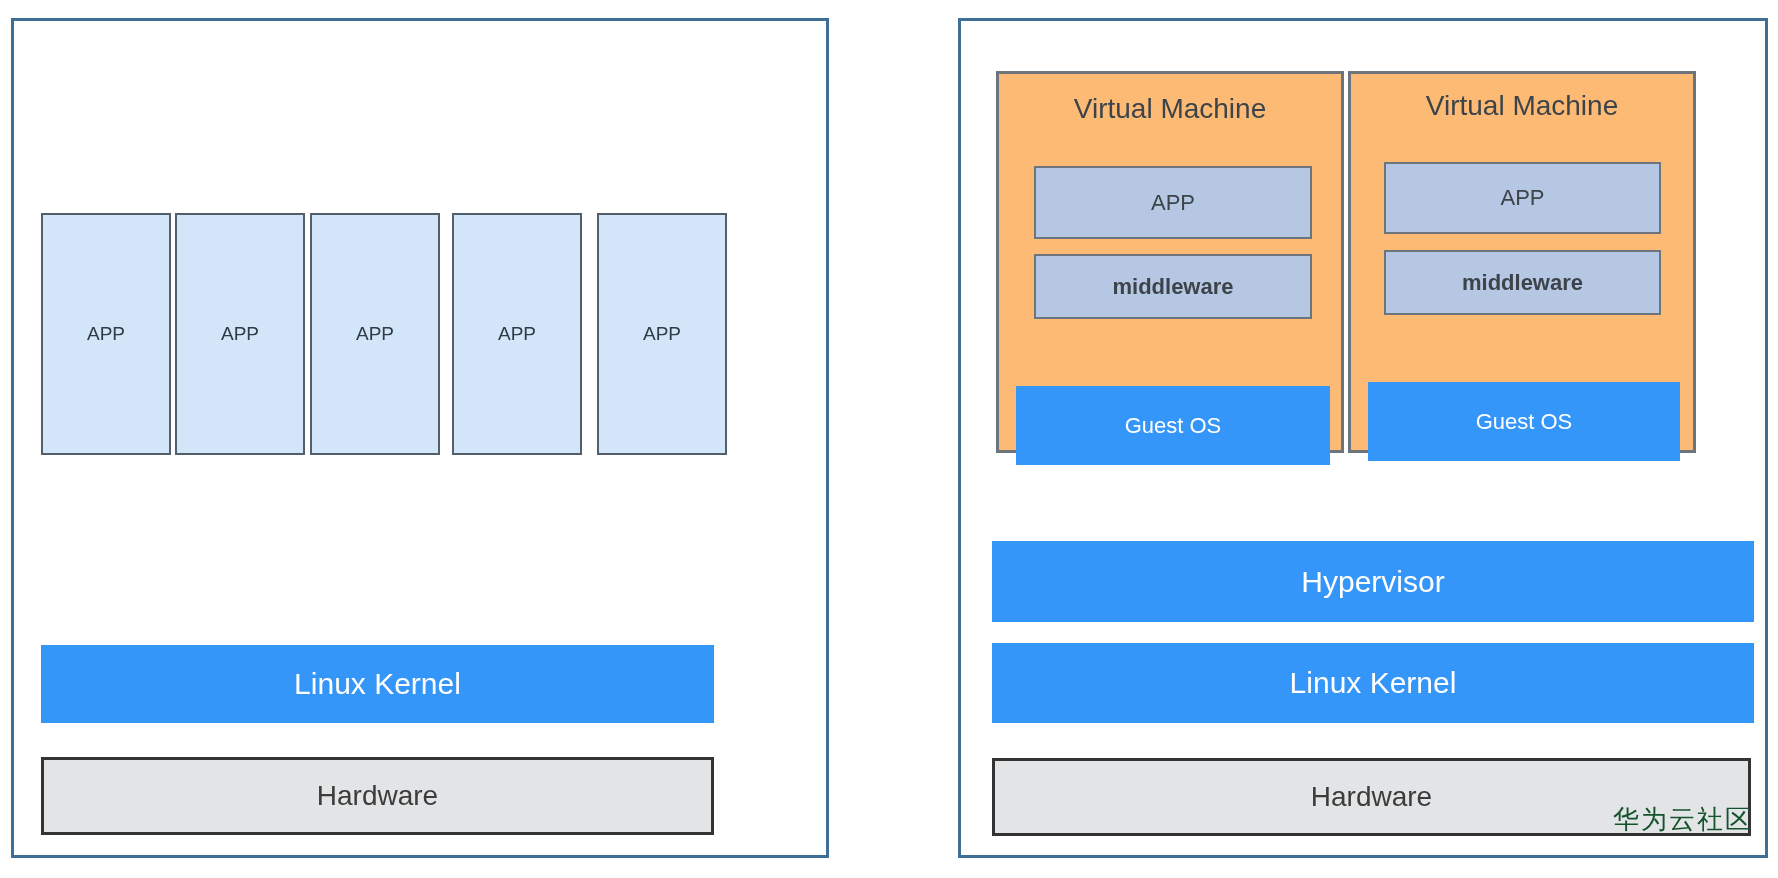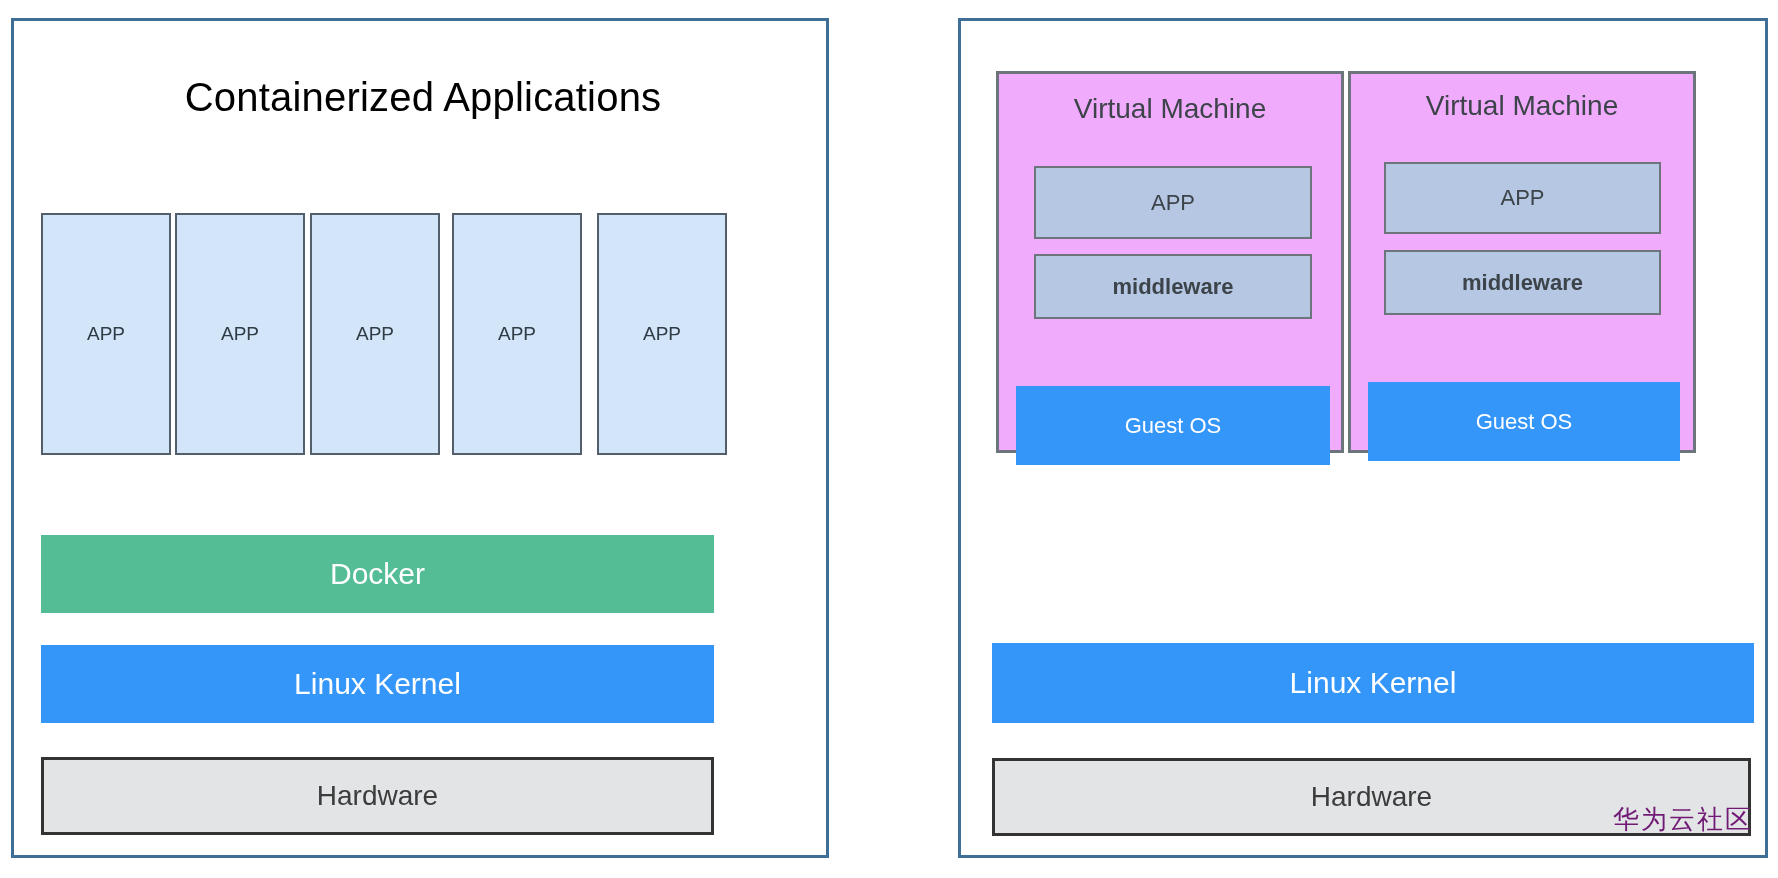--- a/index.html
+++ b/index.html
@@ -97,21 +97,21 @@
     color: #3c3c3c;
     font-size: 28px;
   }
 
   
   .vm-box {
     position: absolute;
     top: 50px;
     width: 348px;
     height: 382px;
-    background: #f0abfc;
+    background: #fdba74;
     border: 3px solid #6d757c;
     box-sizing: border-box;
   }
   #vm-box-0 { left: 35px;  }
   #vm-box-1 { left: 387px; }
 
   .vm-title {
     position: absolute;
     left: 0;
     width: 100%;
@@ -184,44 +184,40 @@
     border: 3px solid #333333;
     color: #3c3c3c;
     font-size: 28px;
   }
 
   #watermark {
     position: absolute;
     right: 12px;
     bottom: 18px;
     font-size: 26px;
-    color: #701a75;
+    color: #14532d;
     letter-spacing: 2px;
     white-space: nowrap;
     pointer-events: none;
   }
 </style>
 </head>
 <body>
 
 <div id="canvas">
 
   <div id="panel-left" class="panel">
 
-    <div id="left-title">Containerized Applications</div>
 
     <div id="app-col-0" class="app-column">APP</div>
     <div id="app-col-1" class="app-column">APP</div>
     <div id="app-col-2" class="app-column">APP</div>
     <div id="app-col-3" class="app-column">APP</div>
     <div id="app-col-4" class="app-column">APP</div>
 
-    <div id="docker-bar" class="bar">
-      <span class="bar-label">Docker</span>
-    </div>
 
     <div id="left-kernel-bar" class="bar">
       <span class="bar-label">Linux Kernel</span>
     </div>
 
     <div id="left-hardware-bar" class="bar">
       <span class="bar-label">Hardware</span>
     </div>
 
   </div>
@@ -235,20 +231,23 @@
       <div class="vm-guest">Guest OS</div>
     </div>
 
     <div id="vm-box-1" class="vm-box">
       <div class="vm-title">Virtual Machine</div>
       <div class="vm-app">APP</div>
       <div class="vm-middleware">middleware</div>
       <div class="vm-guest">Guest OS</div>
     </div>
 
+    <div id="hypervisor-bar" class="bar">
+      <span class="bar-label">Hypervisor</span>
+    </div>
 
     <div id="right-kernel-bar" class="bar">
       <span class="bar-label">Linux Kernel</span>
     </div>
 
     <div id="right-hardware-bar" class="bar">
       <span class="bar-label">Hardware</span>
     </div>
 
     <div id="watermark">华为云社区</div>

